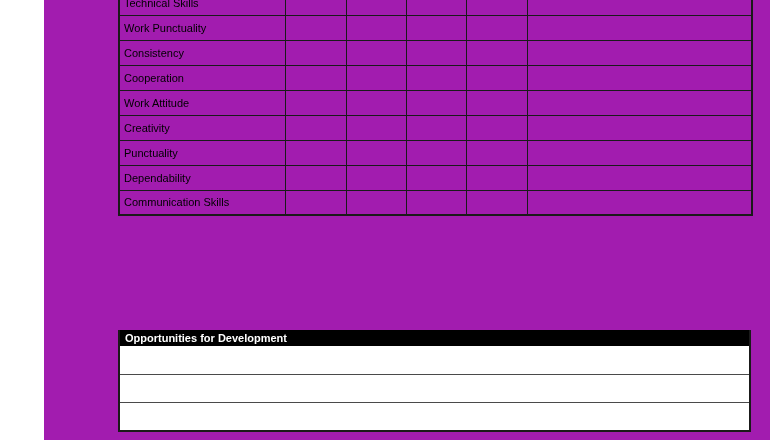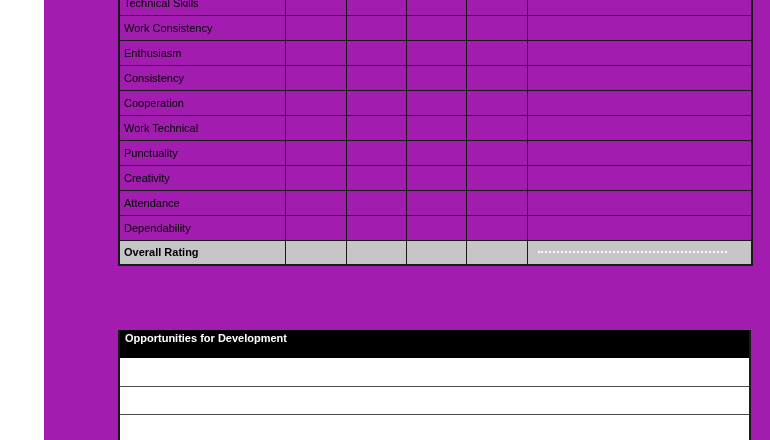--- a/index.html
+++ b/index.html
@@ -44,21 +44,21 @@
   
   .dev {
     position: absolute;
     left: 74px; top: 330px;
     width: 633px;
     border: 2px solid #1a1a1a;
     border-top: none;
     background: #fff;
   }
   .dev-header {
-    height: 28px;
+    height: 16px;
     background: #000000;
     color: #ffffff;
     font-size: 11px;
     font-weight: bold;
     line-height: 16px;
     padding-left: 5px;
     white-space: nowrap;
     overflow: hidden;
   }
   .dev-row { height: 28px; background: #fff; }
@@ -81,29 +81,21 @@
     <tbody>
       <tr>
         <td class="label">Technical Skills</td>
         <td></td>
         <td></td>
         <td></td>
         <td></td>
         <td></td>
       </tr>
       <tr>
-        <td class="label">Work Consistency</td>
-        <td></td>
-        <td></td>
-        <td></td>
-        <td></td>
-        <td></td>
-      </tr>
-      <tr>
-        <td class="label">Enthusiasm</td>
+        <td class="label">Work Punctuality</td>
         <td></td>
         <td></td>
         <td></td>
         <td></td>
         <td></td>
       </tr>
       <tr>
         <td class="label">Consistency</td>
         <td></td>
         <td></td>
@@ -113,70 +105,58 @@
       </tr>
       <tr>
         <td class="label">Cooperation</td>
         <td></td>
         <td></td>
         <td></td>
         <td></td>
         <td></td>
       </tr>
       <tr>
-        <td class="label">Work Technical</td>
+        <td class="label">Work Attitude</td>
+        <td></td>
+        <td></td>
+        <td></td>
+        <td></td>
+        <td></td>
+      </tr>
+      <tr>
+        <td class="label">Creativity</td>
         <td></td>
         <td></td>
         <td></td>
         <td></td>
         <td></td>
       </tr>
       <tr>
         <td class="label">Punctuality</td>
         <td></td>
         <td></td>
         <td></td>
         <td></td>
         <td></td>
       </tr>
       <tr>
-        <td class="label">Creativity</td>
+        <td class="label">Dependability</td>
         <td></td>
         <td></td>
         <td></td>
         <td></td>
         <td></td>
       </tr>
       <tr>
-        <td class="label">Attendance</td>
+        <td class="label">Communication Skills</td>
         <td></td>
         <td></td>
         <td></td>
         <td></td>
         <td></td>
-      </tr>
-      <tr>
-        <td class="label">Dependability</td>
-        <td></td>
-        <td></td>
-        <td></td>
-        <td></td>
-        <td></td>
-      </tr>
-      <tr class="summary">
-        <td class="label">Overall Rating</td>
-        <td></td>
-        <td></td>
-        <td></td>
-        <td class="dotted-left"></td>
-        <td>
-          <div class="leader-wrap">
-              <div class="leader"></div>
-            </div>
-        </td>
       </tr>
     </tbody>
   </table>
 
   <section class="dev">
     <div class="dev-header">
       <span>Opportunities for Development</span>
     </div>
     <div class="dev-row"></div>
     <div class="dev-row"></div>

